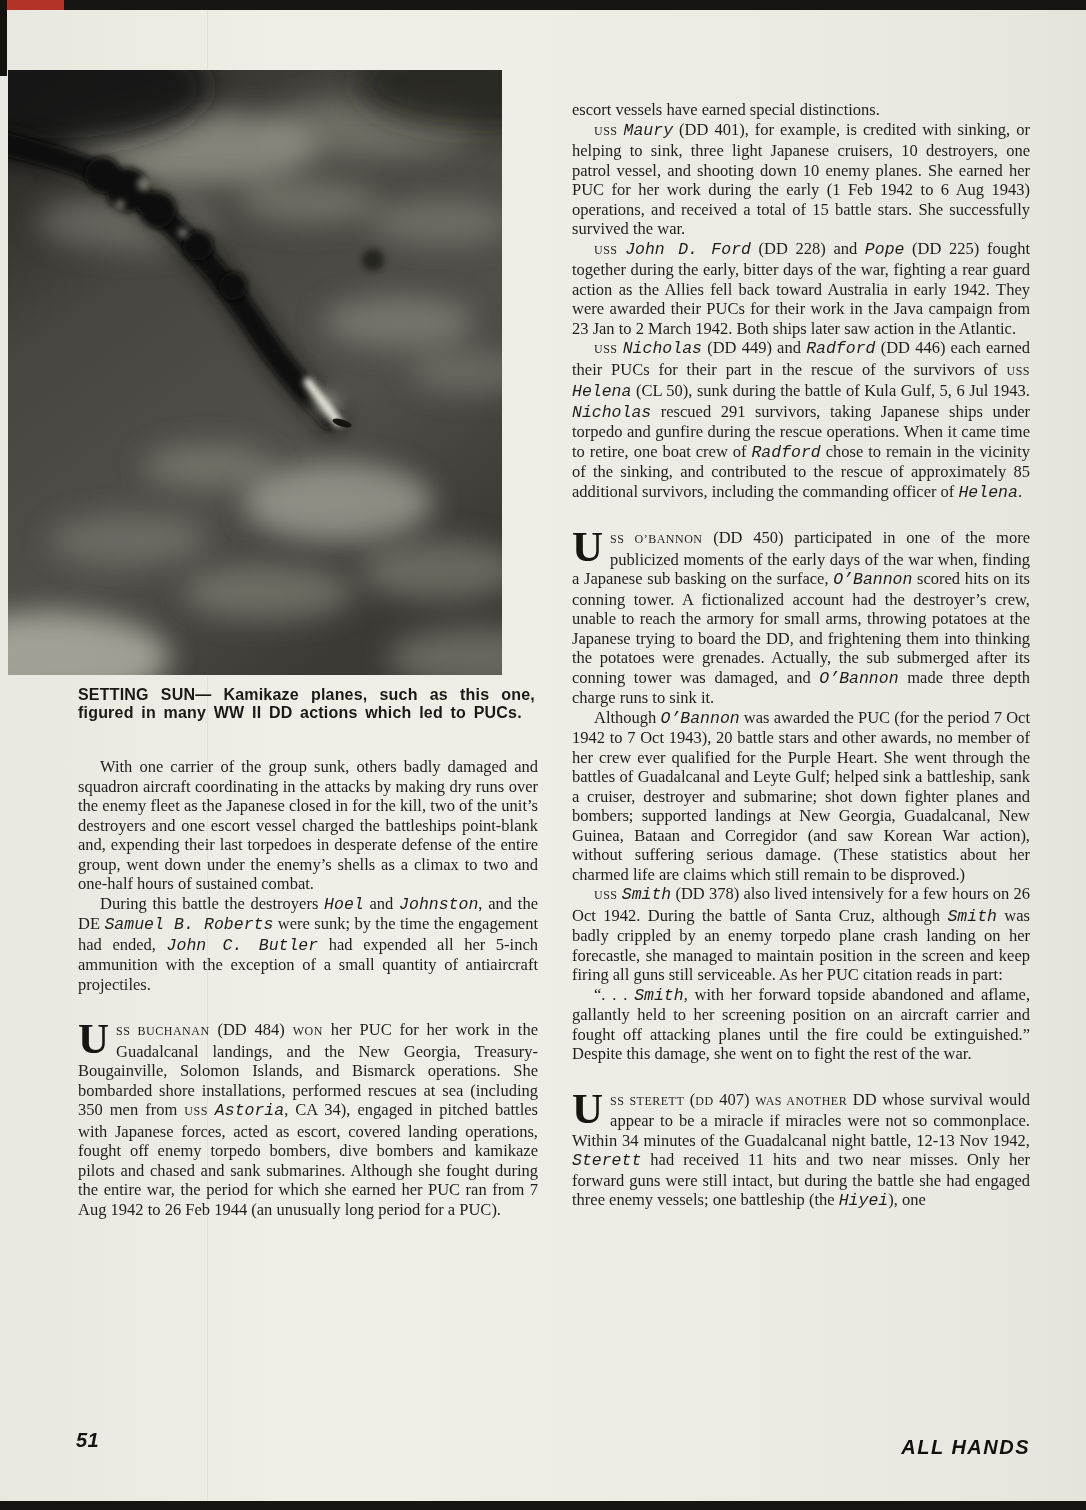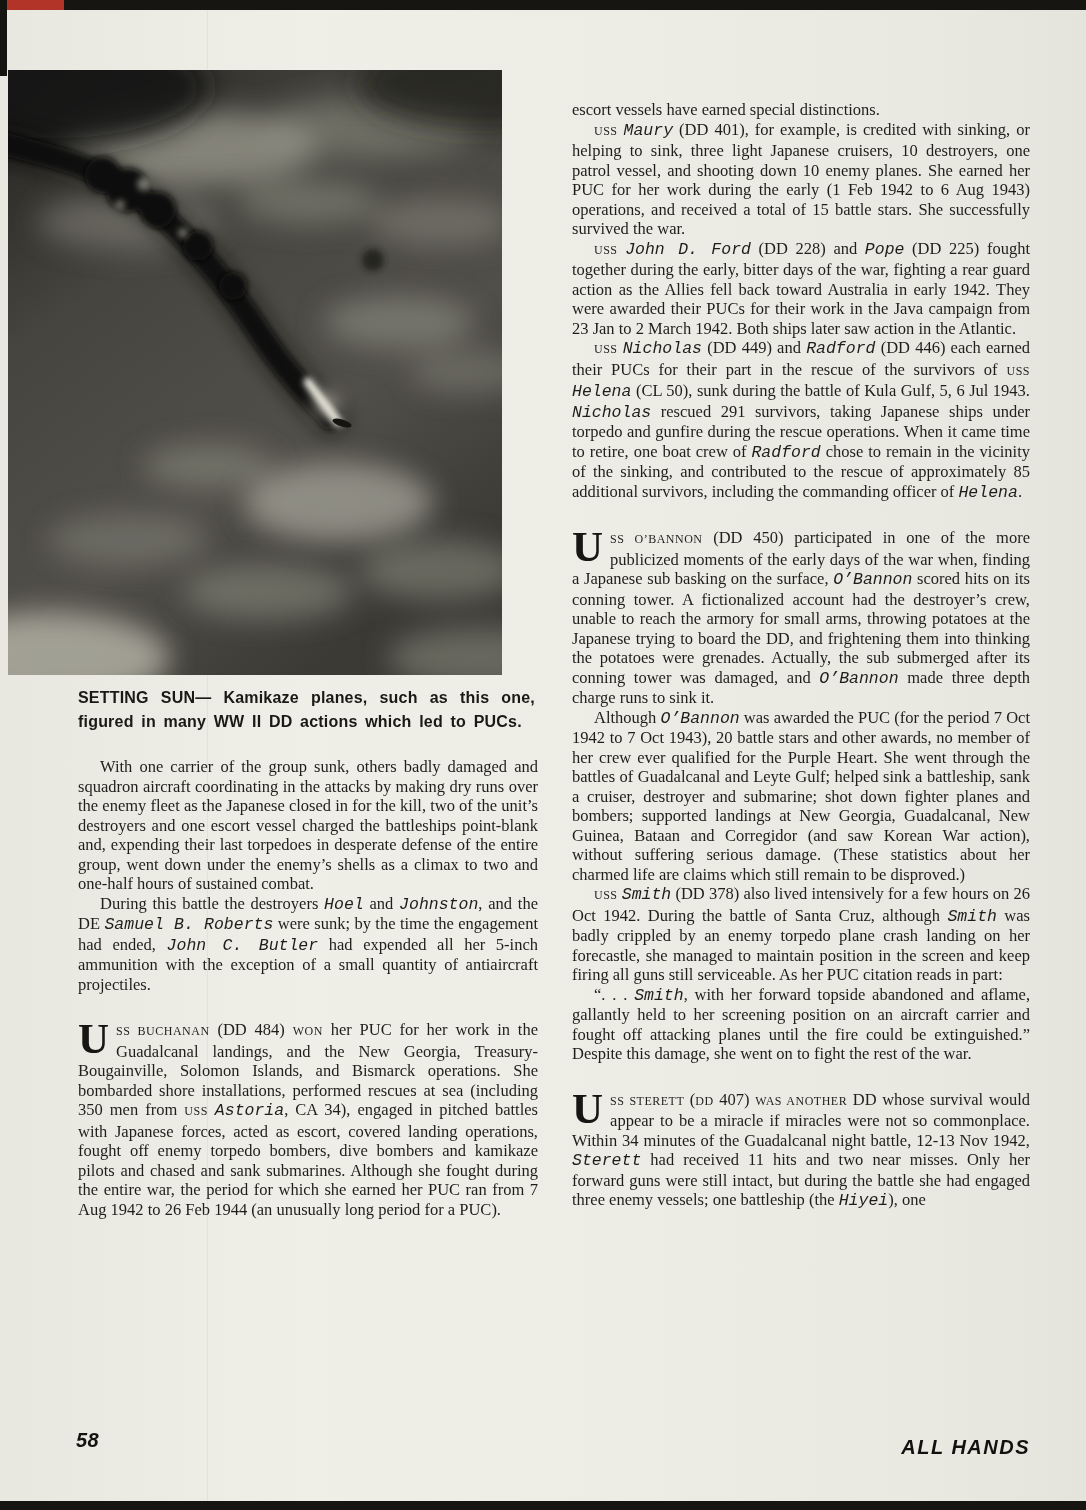--- a/index.html
+++ b/index.html
@@ -13,21 +13,21 @@
   .left-strip{position:absolute;left:0;top:0;width:7px;height:76px;background:#15130f;}
   .bottom-bar{position:absolute;left:0;top:1501px;width:1086px;height:9px;background:#171512;}
   .crease{position:absolute;left:207px;top:10px;width:1px;height:1491px;background:rgba(40,40,30,0.05);}
 
   .photo{position:absolute;left:8px;top:70px;width:494px;height:605px;background:#3c3b37;}
   .photo svg{display:block;width:494px;height:605px;}
 
   .caption{
     position:absolute;left:78px;top:686px;width:457px;
     font-family:"Liberation Sans",sans-serif;font-weight:bold;
-    font-size:16px;line-height:24px;text-align:justify;
+    font-size:16px;line-height:18px;text-align:justify;
     color:#1a1916;letter-spacing:0.2px;word-spacing:3px;
   }
   .col{position:absolute;}
   .left-col{left:78px;top:757px;width:460px;}
   .right-col{left:572px;top:100px;width:458px;}
 
   .para{margin:0;text-align:justify;font-size:16.5px;line-height:19.5px;color:#201e1a;}
   .para.indent{text-indent:22px;}
   .para.space{margin-top:26px;}
   .seg-i{font-style:italic;font-family:Liberation Mono, monospace;}
@@ -128,17 +128,17 @@
       <p class="para indent"><span class="seg-sc">USS</span><span> </span><span class="seg-i">Maury</span><span> (DD 401), for example, is credited with sinking, or helping to sink, three light Japanese cruisers, 10 destroyers, one patrol vessel, and shooting down 10 enemy planes. She earned her PUC for her work during the early (1 Feb 1942 to 6 Aug 1943) operations, and received a total of 15 battle stars. She successfully survived the war.</span></p>
       <p class="para indent"><span class="seg-sc">USS</span><span> </span><span class="seg-i">John D. Ford</span><span> (DD 228) and </span><span class="seg-i">Pope</span><span> (DD 225) fought together during the early, bitter days of the war, fighting a rear guard action as the Allies fell back toward Australia in early 1942. They were awarded their PUCs for their work in the Java campaign from 23 Jan to 2 March 1942. Both ships later saw action in the Atlantic.</span></p>
       <p class="para indent"><span class="seg-sc">USS</span><span> </span><span class="seg-i">Nicholas</span><span> (DD 449) and </span><span class="seg-i">Radford</span><span> (DD 446) each earned their PUCs for their part in the rescue of the survivors of </span><span class="seg-sc">USS</span><span> </span><span class="seg-i">Helena</span><span> (CL 50), sunk during the battle of Kula Gulf, 5, 6 Jul 1943. </span><span class="seg-i">Nicholas</span><span> rescued 291 survivors, taking Japanese ships under torpedo and gunfire during the rescue operations. When it came time to retire, one boat crew of </span><span class="seg-i">Radford</span><span> chose to remain in the vicinity of the sinking, and contributed to the rescue of approximately 85 additional survivors, including the commanding officer of </span><span class="seg-i">Helena</span><span>.</span></p>
       <p class="para space"><span class="dropcap">U</span><span class="seg-sc">SS O’BANNON</span><span> (DD 450) participated in one of the more publicized moments of the early days of the war when, finding a Japanese sub basking on the surface, </span><span class="seg-i">O’Bannon</span><span> scored hits on its conning tower. A fictionalized account had the destroyer’s crew, unable to reach the armory for small arms, throwing potatoes at the Japanese trying to board the DD, and frightening them into thinking the potatoes were grenades. Actually, the sub submerged after its conning tower was damaged, and </span><span class="seg-i">O’Bannon</span><span> made three depth charge runs to sink it.</span></p>
       <p class="para indent"><span>Although </span><span class="seg-i">O’Bannon</span><span> was awarded the PUC (for the period 7 Oct 1942 to 7 Oct 1943), 20 battle stars and other awards, no member of her crew ever qualified for the Purple Heart. She went through the battles of Guadalcanal and Leyte Gulf; helped sink a battleship, sank a cruiser, destroyer and submarine; shot down fighter planes and bombers; supported landings at New Georgia, Guadalcanal, New Guinea, Bataan and Corregidor (and saw Korean War action), without suffering serious damage. (These statistics about her charmed life are claims which still remain to be disproved.)</span></p>
       <p class="para indent"><span class="seg-sc">USS</span><span> </span><span class="seg-i">Smith</span><span> (DD 378) also lived intensively for a few hours on 26 Oct 1942. During the battle of Santa Cruz, although </span><span class="seg-i">Smith</span><span> was badly crippled by an enemy torpedo plane crash landing on her forecastle, she managed to maintain position in the screen and keep firing all guns still serviceable. As her PUC citation reads in part:</span></p>
       <p class="para indent"><span>“. . . </span><span class="seg-i">Smith</span><span>, with her forward topside abandoned and aflame, gallantly held to her screening position on an aircraft carrier and fought off attacking planes until the fire could be extinguished.” Despite this damage, she went on to fight the rest of the war.</span></p>
       <p class="para space"><span class="dropcap">U</span><span class="seg-sc">SS STERETT</span><span> (</span><span class="seg-sc">DD</span><span> 407) </span><span class="seg-sc">WAS ANOTHER</span><span> DD whose survival would appear to be a miracle if miracles were not so commonplace. Within 34 minutes of the Guadalcanal night battle, 12-13 Nov 1942, </span><span class="seg-i">Sterett</span><span> had received 11 hits and two near misses. Only her forward guns were still intact, but during the battle she had engaged three enemy vessels; one battleship (the </span><span class="seg-i">Hiyei</span><span>), one</span></p>
     </div>
 
-  <div class="page-num">58</div>
+  <div class="page-num">51</div>
   <div class="brand">ALL HANDS</div>
 
   <div class="bottom-bar"></div>
 </div>
 
 </body></html>

